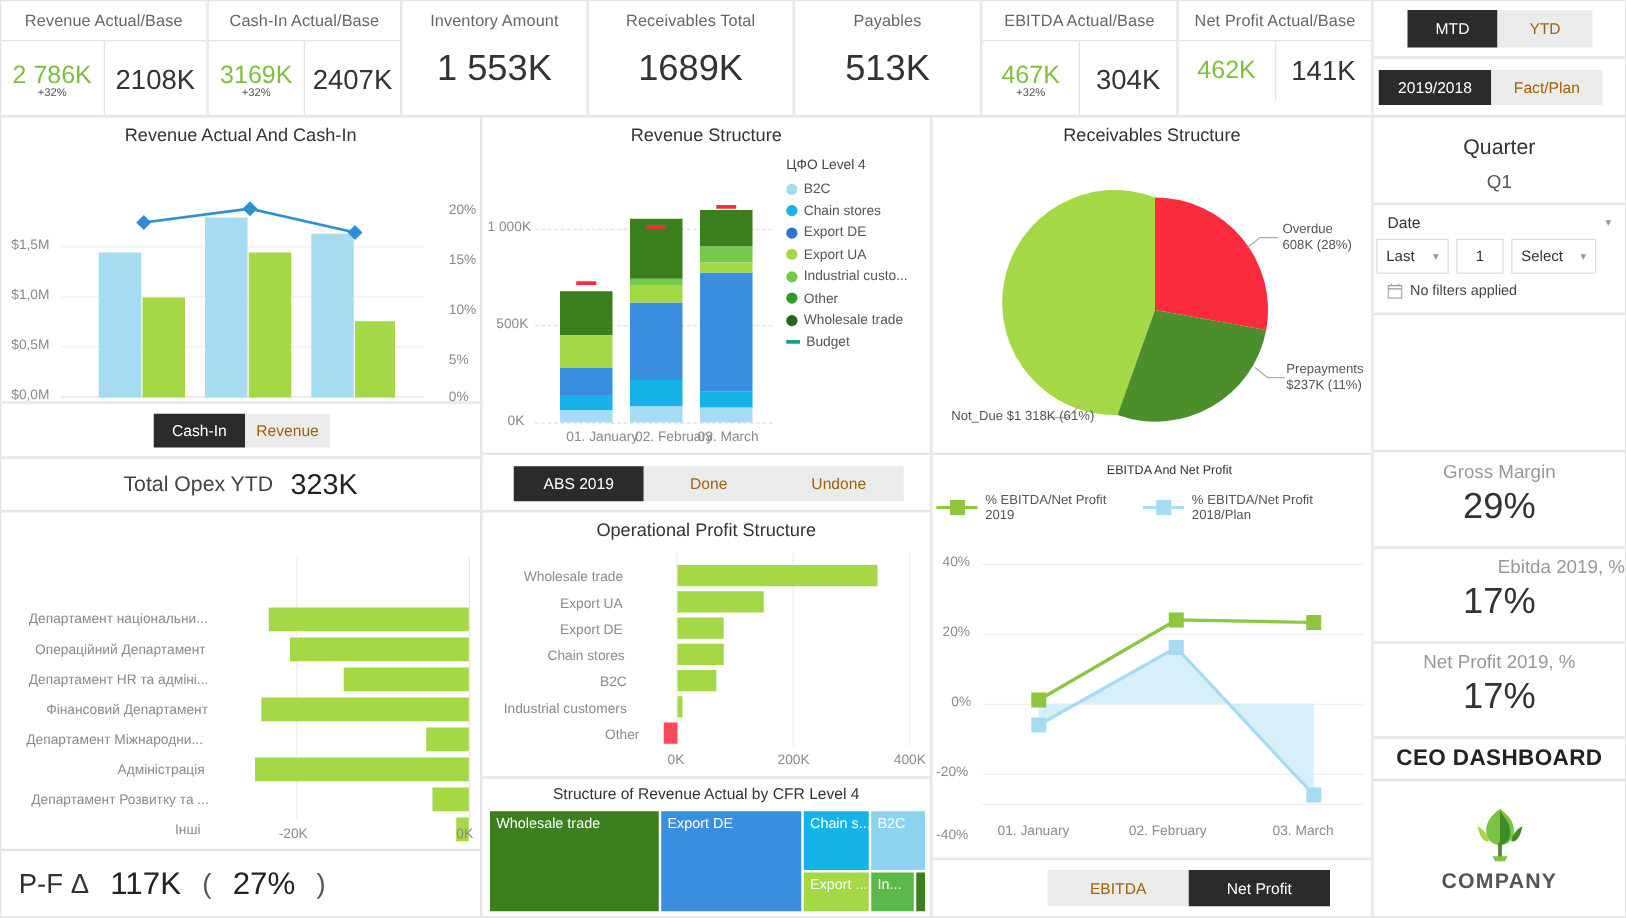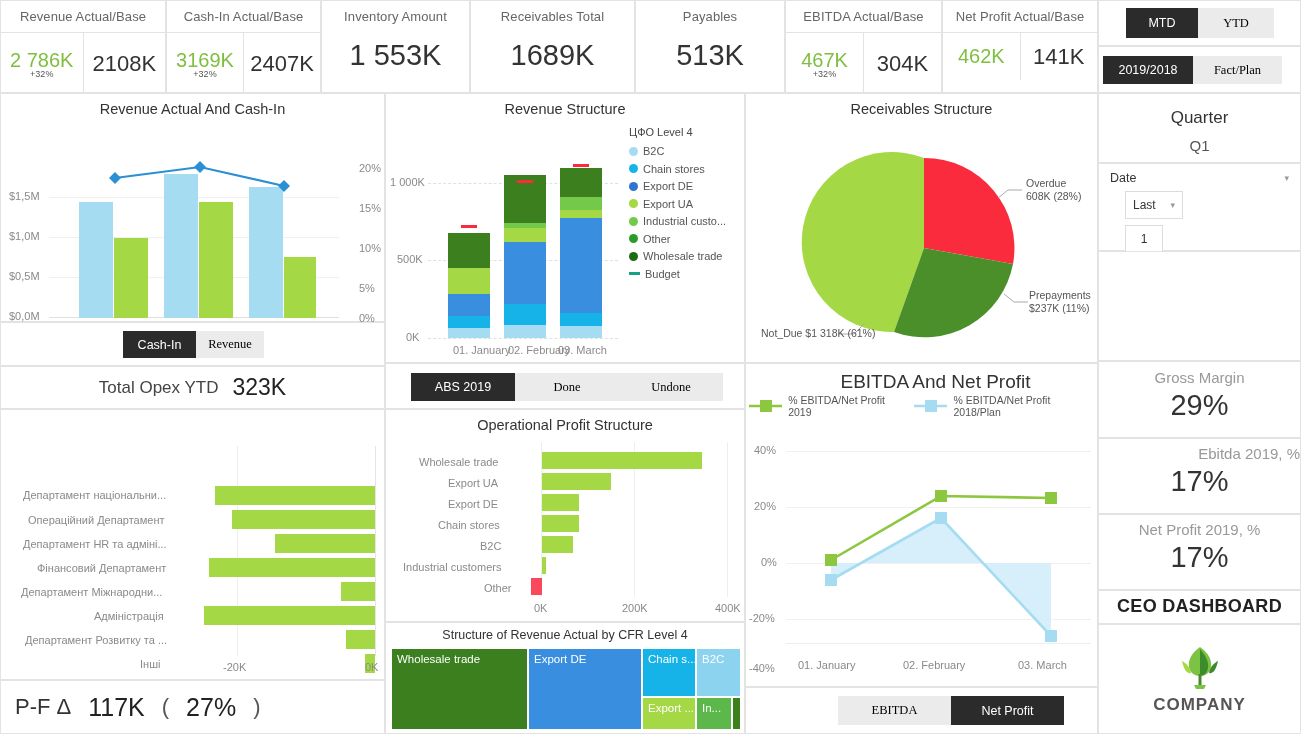--- a/index.html
+++ b/index.html
@@ -24,21 +24,21 @@
   .kpi-sub { font-size: 9px; color: #555; text-align: center; margin-top: -3px; }
   .ctitle {
     font-size: 14.5px; color: #333; text-align: center;
     padding-top: 7px; font-weight: 400;
   }
   .btn {
     font-size: 12.5px; display: inline-flex; align-items: center;
     justify-content: center; cursor: pointer; user-select: none;
   }
   .btn.on { background: #2b2b2b; color: #fff; }
-  .btn.off { background: #ebebeb; color: #000000; font-family: Liberation Serif, serif; }
+  .btn.off { background: #ebebeb; color: #a16207; }
   .axlbl { font-size: 11px; color: #8a8a8a; position: absolute; white-space: nowrap; }
   .gridline { position: absolute; height: 1px; background: #f0f0f0; }
   .vgrid { position: absolute; width: 1px; background: #eeeeee; }
   .legrow { display: flex; align-items: center; gap: 5px; margin-bottom: 5.5px; }
   .legdot { width: 9px; height: 9px; border-radius: 50%; flex: none; }
   .legtxt { font-size: 11px; color: #555; white-space: nowrap; }
   .bar { position: absolute; }
   .tmcell { position: absolute; overflow: hidden; }
   .tmlbl { font-size: 11.5px; color: #fff; padding: 4px 5px; white-space: nowrap; }
   .sel {
@@ -386,21 +386,21 @@
         <div class="tmlbl">Export ...</div>
       </div>
       <div class="tmcell" style="left:305px;top:49px;width:34px;height:31px;background:#5cb84a;">
         <div class="tmlbl">In...</div>
       </div>
       <div class="tmcell" style="left:341px;top:49px;width:7px;height:31px;background:#3b7f1e;"></div>
     </div>
   </div>
 
   <div class="card" style="left:745px;top:363px;width:353px;height:324px;">
-    <div class="ctitle" style="font-size:19px;padding-left:28px;">EBITDA And Net Profit</div>
+    <div class="ctitle" style="font-size:10px;padding-left:28px;">EBITDA And Net Profit</div>
     <div style="position:absolute;left:3px;top:30px;display:flex;align-items:center;gap:6px;">
       <svg width="34" height="12">
           <line x1="0" y1="6" x2="34" y2="6" stroke="#8dc63f" stroke-width="2.5"></line>
           <rect x="11" y="0" width="12" height="12" fill="#8dc63f"></rect>
         </svg>
       <span style="font-size:10.5px;color:#555;">% EBITDA/Net Profit 2019</span>
       <svg width="34" height="12">
           <line x1="0" y1="6" x2="34" y2="6" stroke="#a5dcf2" stroke-width="2.5"></line>
           <rect x="11" y="0" width="12" height="12" fill="#a5dcf2"></rect>
         </svg>
@@ -447,21 +447,21 @@
   <div class="card" style="left:1098px;top:93px;width:203px;height:70px;">
     <div style="text-align:center;font-size:17px;color:#333;padding-top:14px;">Quarter</div>
     <div style="text-align:center;font-size:15px;color:#555;padding-top:9px;">Q1</div>
   </div>
 
   <div class="card" style="left:1098px;top:163px;width:203px;height:88px;">
     <div style="display:flex;align-items:center;justify-content:space-between;padding:7px 11px 0 11px;">
       <span style="font-size:12.5px;color:#333;">Date</span>
       <span class="chev">▾</span>
     </div>
-    <div style="display:flex;gap:6px;padding:6px 10px 0 26px;flex-direction:column;">
+    <div style="display:flex;gap:6px;padding:6px 10px 0 2px;">
       <div class="sel" style="width:58px;">
         <span>Last</span>
         <span class="chev">▾</span>
       </div>
       <div class="sel" style="width:38px;justify-content:center;">
         <span>1</span>
       </div>
       <div class="sel" style="width:68px;">
         <span>Select</span>
         <span class="chev">▾</span>

